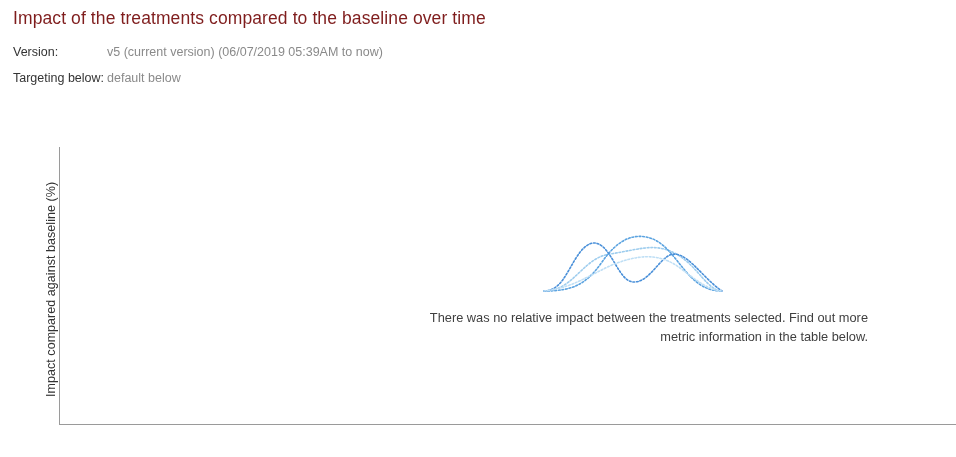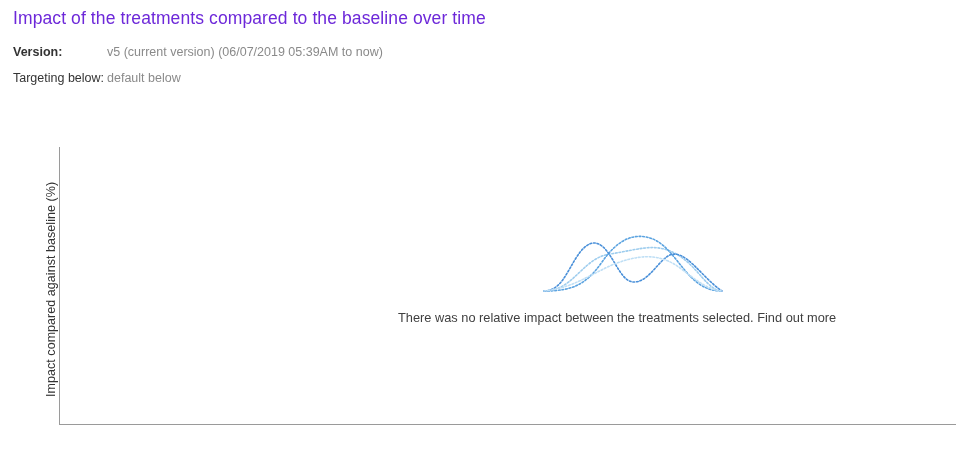--- a/index.html
+++ b/index.html
@@ -22,21 +22,21 @@
     left: 0;
     top: 0;
     width: 956px;
   }
   #page-title {
     position: absolute;
     left: 13px;
     top: 8px;
     font-size: 17.5px;
     font-weight: 400;
-    color: #6d28d9;
+    color: #7f1d1d;
     letter-spacing: 0.1px;
     white-space: nowrap;
   }
   .meta-row {
     position: absolute;
     left: 13px;
     font-size: 12.5px;
     white-space: nowrap;
   }
   #meta-row-version  { top: 45px; }
@@ -45,21 +45,21 @@
     display: inline-block;
     color: #333333;
     font-weight: 400;
   }
   .meta-value {
     display: inline-block;
     color: #8a8a8a;
     font-weight: 400;
     text-align: right;
   }
-  #version-label   { width: 94px; font-weight: bold; }
+  #version-label   { width: 94px; }
   #targeting-label { width: 94px; }
 
   
   #chart-area {
     position: absolute;
     left: 0;
     top: 0;
     width: 956px;
     height: 457px;
   }
@@ -104,21 +104,21 @@
     margin: 0 auto;
     width: 190px;
     height: 86px;
   }
   #empty-message {
     margin-top: 10px;
     font-size: 12.8px;
     line-height: 19px;
     color: #3f3f3f;
     width: 470px;
-    text-align: left;
+    text-align: right;
   }
   #empty-message-line1,
   #empty-message-line2 {
     display: block;
   }
 </style>
 </head>
 <body>
 
 <div id="header">
@@ -152,17 +152,18 @@
         <path d="M6,79 C34,79 48,73 64,50 C78,30 92,22 108,25 C126,28 136,46 150,62 C162,75 172,79 184,79" stroke="#5ba3e0"></path>
 
         <path d="M6,79 C22,79 28,62 38,46 C48,30 58,26 68,38 C78,50 84,70 96,70 C110,70 118,52 130,44 C146,34 164,66 184,79" stroke="#4a90d9"></path>
 
         <path d="M6,79 C38,76 58,58 82,50 C108,41 126,44 142,56 C158,68 170,78 184,79" stroke="#bfdff5"></path>
       </g>
     </svg>
 
     <div id="empty-message">
       <span id="empty-message-line1">There was no relative impact between the treatments selected. Find out more</span>
+      <span id="empty-message-line2">metric information in the table below.</span>
     </div>
 
   </div>
 
 </div>
 
 </body></html>

